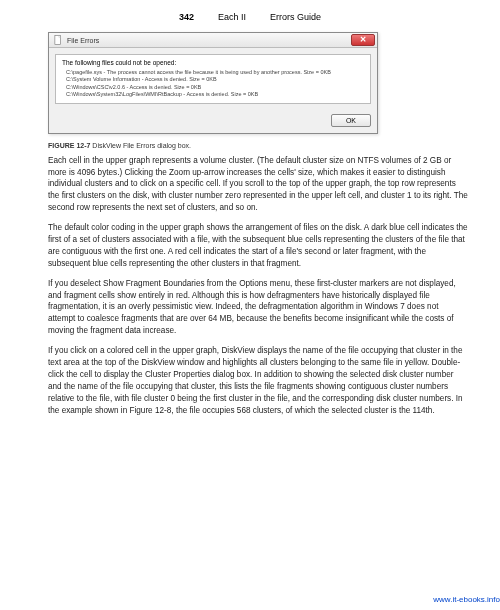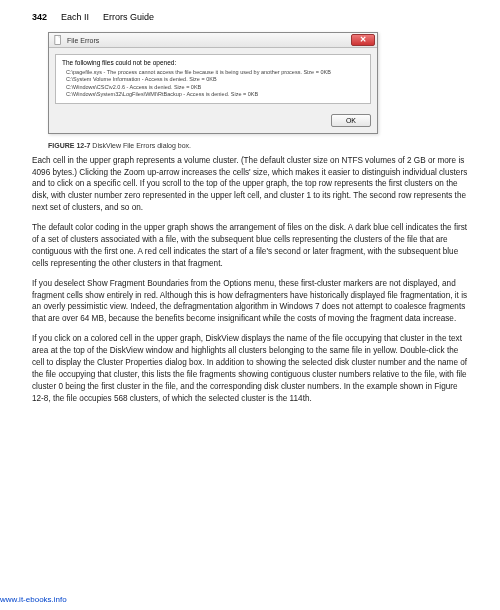--- a/index.html
+++ b/index.html
@@ -6,23 +6,24 @@
     body {
       width: 500px;
       height: 610px;
       background: #fff;
       font-family: "Segoe UI", Arial, sans-serif;
       padding: 12px 32px 8px 32px;
       position: relative;
     }
     .page-header {
       display: flex;
-      gap: 14px;
+      gap: 24px;
       font-size: 9px;
       margin-bottom: 10px;
+      justify-content: center;
     }
     .page-num { font-weight: bold; }
     .part-label { }
     .usage-label { }
     .dialog-window {
       border: 1px solid #8a8a8a;
       width: 330px;
       margin-left: 16px;
       margin-top: 2px;
       background: #f0f0f0;
@@ -76,27 +77,27 @@
     .figure-caption {
       font-size: 7px;
       margin: 8px 0 6px 16px;
       color: #333;
     }
     .figure-caption b { font-weight: bold; }
     .body-text {
       font-size: 8.2px;
       line-height: 1.45;
       color: #222;
-      margin: 0 0 8px 0;
+      margin: 0 0 8px 16px;
     }
     .footer-link {
       position: absolute;
       bottom: 6px;
       left: 0; right: 0;
-      text-align: left;
+      text-align: right;
       font-size: 8px;
       color: #0044cc;
     }
   </style>
 </head>
 <body>
 
 <div class="page-header">
   <span class="page-num">342</span>
   <span class="part-label">Each II</span>

